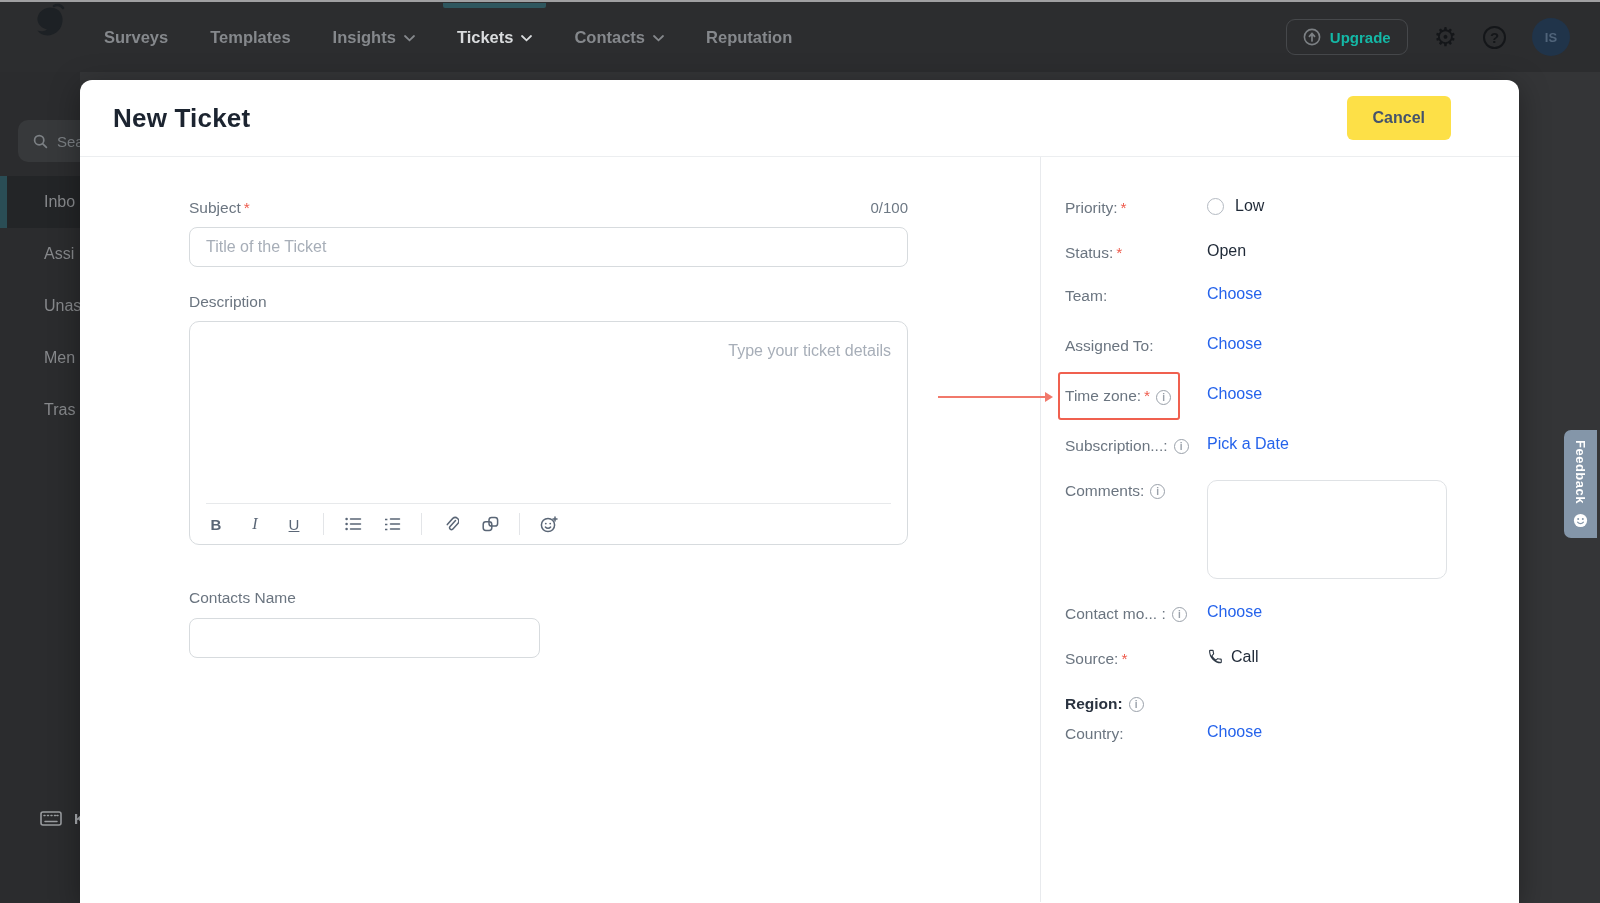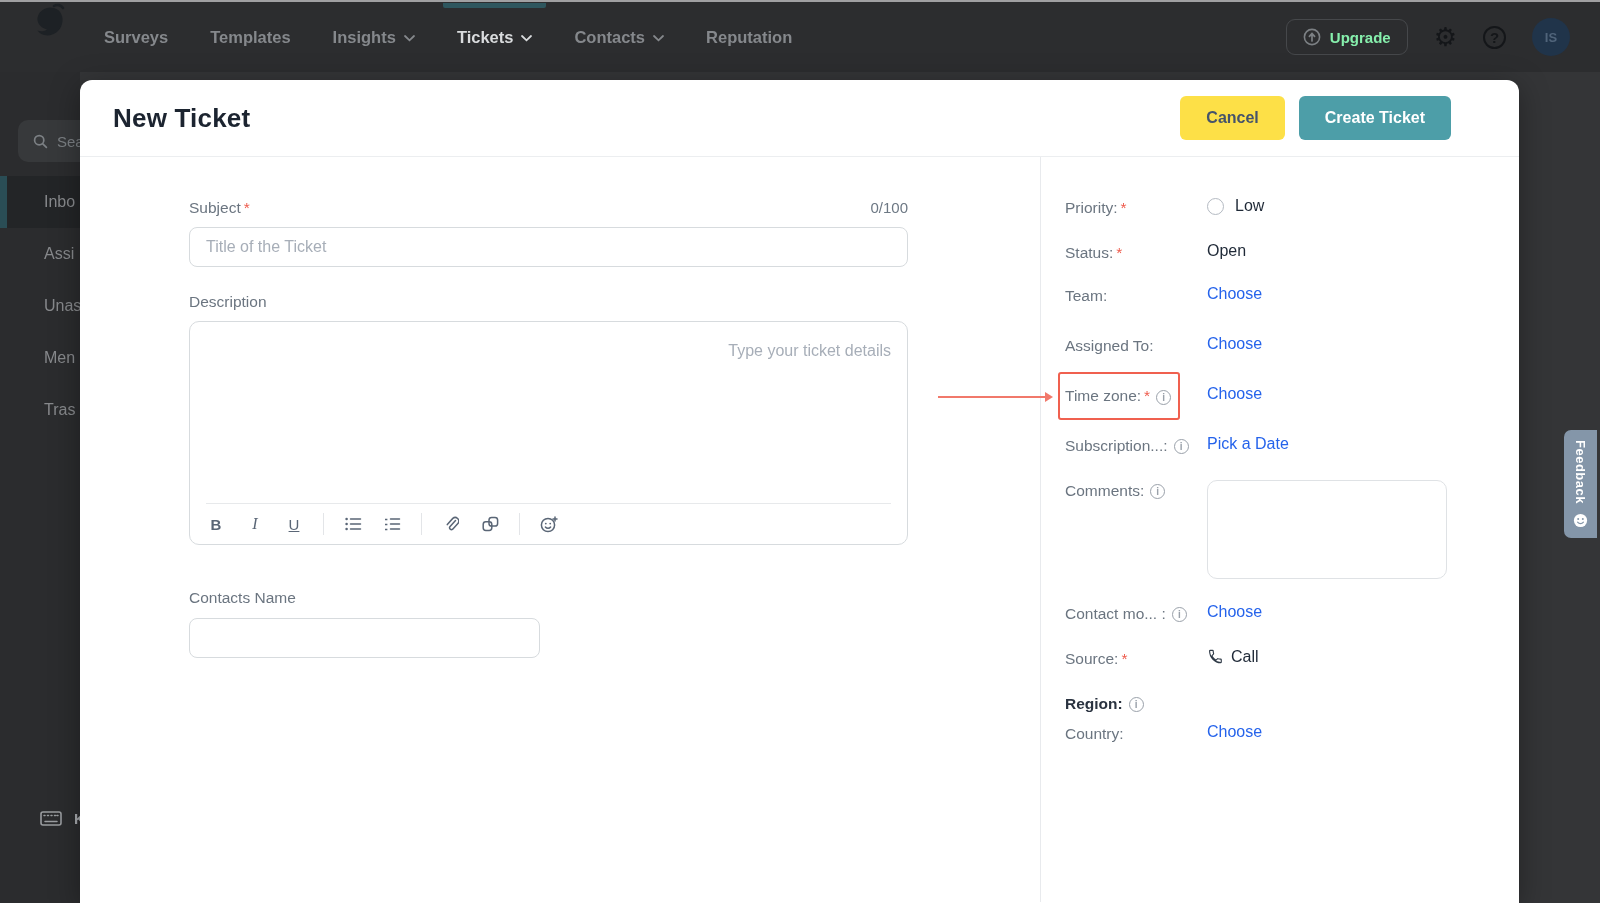--- a/index.html
+++ b/index.html
@@ -10,21 +10,21 @@
 
   
   .nav { height:70px; background:#2c2d2f; display:flex; padding:0 30px 0 30px; position:relative; }
   .logo { width:40px; height:44px; margin-right:34px; flex-shrink:0; }
   .nav-items { display:flex; align-items:center; gap:42px; }
   .nav-item { display:flex; align-items:center; gap:8px; color:#85888c; font-size:16.5px; font-weight:600; cursor:pointer; position:relative; padding:23px 0; }
   .nav-item.active { color:#d9dbdd; }
   .nav-item.active::before { content:""; position:absolute; top:-2px; left:-14px; right:-14px; height:5px; background:#2e565e; border-radius:0 0 2px 2px; }
   .nav-item .caret { margin-top:2px; }
   .nav-right { margin-left:auto; display:flex; align-items:center; gap:26px; }
-  .upgrade-btn { display:flex; align-items:center; gap:9px; border:1px solid #46484b; border-radius:9px; padding:8px 16px; color:#86efac; font-size:15px; font-weight:700; cursor:pointer; }
+  .upgrade-btn { display:flex; align-items:center; gap:9px; border:1px solid #46484b; border-radius:9px; padding:8px 16px; color:#14b8a6; font-size:15px; font-weight:700; cursor:pointer; }
   .gear { color:#141619; font-size:26px; line-height:1; cursor:pointer; }
   .help-circle { width:23px; height:23px; border:2.2px solid #141619; border-radius:50%; color:#141619; font-size:15px; font-weight:700; display:flex; align-items:center; justify-content:center; cursor:pointer; }
   .avatar { width:38px; height:38px; border-radius:50%; background:#20344a; color:#50647a; display:flex; align-items:center; justify-content:center; font-size:13px; font-weight:700; cursor:pointer; }
 
   
   .backdrop { position:absolute; top:72px; left:0; right:0; bottom:0; background:#343537; }
   .sidebar-strip { position:absolute; top:72px; left:0; width:80px; bottom:0; background:#2b2c2e; overflow:hidden; }
   .search-pill { position:absolute; top:48px; left:18px; width:130px; height:42px; background:#37393b; border-radius:10px; display:flex; align-items:center; padding-left:15px; gap:9px; color:#7c8084; font-size:15px; cursor:pointer; }
   .sb-items { position:absolute; top:104px; left:0; right:0; }
   .sb-item { height:52px; display:flex; align-items:center; padding-left:44px; color:#87898c; font-size:16px; cursor:pointer; position:relative; }
@@ -163,21 +163,20 @@
       <path d="M4 4.5h1M7.5 4.5h1M11 4.5h1M14.5 4.5h1M18 4.5h-1M5 10.5h12" stroke="#9a9da0" stroke-width="1.5" stroke-linecap="round"></path>
     </svg>
     <span data-name="keyboard-hint-label">K</span>
   </div>
 </div>
 
 <div class="modal" data-name="new-ticket-modal">
   <div class="modal-header" data-name="modal-header">
     <div class="modal-title" data-name="modal-title">New Ticket</div>
     <button class="btn btn-cancel" data-name="cancel-button">Cancel</button>
-    <button class="btn btn-create" data-name="create-ticket-button">Create Ticket</button>
   </div>
 
   <div class="modal-body" data-name="modal-body">
 
     <div class="form-pane" data-name="ticket-form-pane">
       <div class="label-row">
         <div class="field-label" data-name="subject-label">
           <span>Subject</span><span class="req" data-name="required-asterisk">*</span>
         </div>
         <div class="counter" data-name="subject-char-counter">0/100</div>

